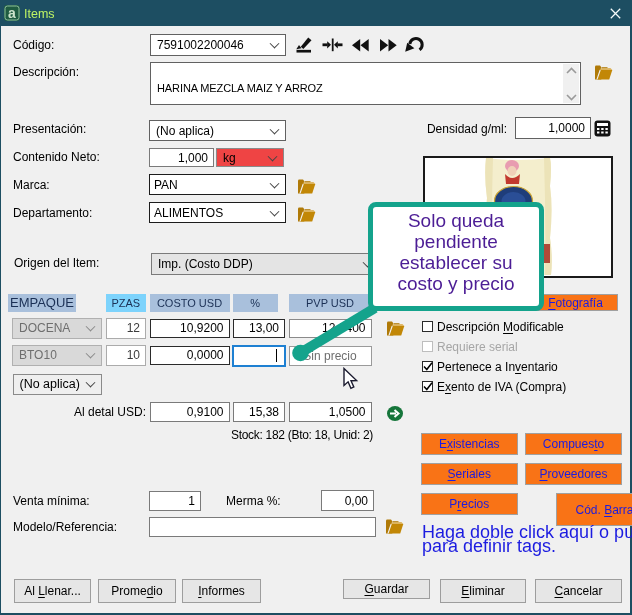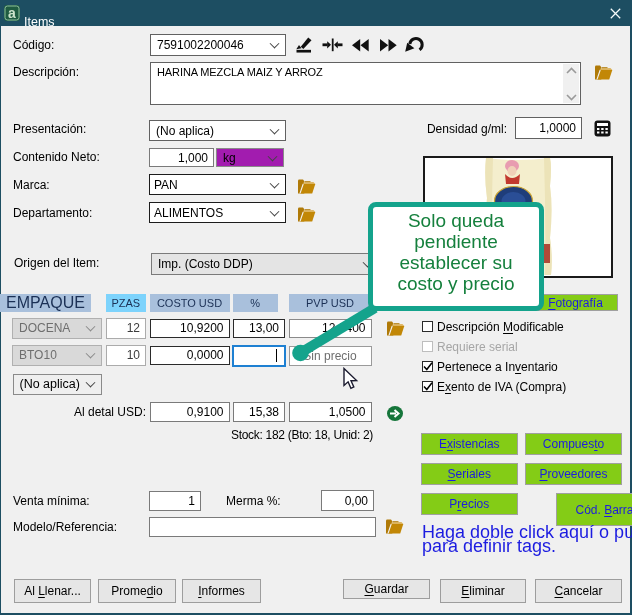--- a/index.html
+++ b/index.html
@@ -4,35 +4,35 @@
 <style>
 * { margin:0; padding:0; box-sizing:border-box; }
 html,body { width:632px; height:615px; overflow:hidden; }
 body { font-family:"Liberation Sans", sans-serif; background:#f0f0f0; position:relative; }
 #win {
   position:absolute; left:0; top:0; width:632px; height:615px;
   background:#f0f0f0;
   border-left:1px solid #1d4e62; border-right:2px solid #1d4e62; border-bottom:2px solid #1d4e62;
 }
 #titlebar { position:absolute; left:0; top:0; width:632px; height:26px; background:#1d4e62; }
-#titlebar .ttl { position:absolute; left:24px; top:6.5px; font-size:12.5px; color:#ffffff;margin-top:8px; }
+#titlebar .ttl { position:absolute; left:24px; top:6.5px; font-size:12.5px; color:#bef264; }
 #closex { position:absolute; right:11px; top:7.5px; width:11px; height:11px; }
 .lbl { position:absolute; font-size:12px; color:#000; white-space:nowrap; line-height:15px; }
 .inp { position:absolute; background:#fff; border:1px solid #616161; font-size:12px; color:#000;
        display:flex; align-items:center; padding:0 5px; white-space:nowrap; overflow:hidden; }
 .num { justify-content:flex-end; }
 .thin { border:1px solid #ababab; }
 .bold2 { border:1px solid #2a2a2a; }
 .chev { position:absolute; right:7px; top:50%; width:7px; height:7px; border-right:1.6px solid #444;
         border-bottom:1.6px solid #444; transform:translateY(-70%) rotate(45deg); }
 .combo { position:absolute; background:#fff; border:1px solid #616161; font-size:12px; color:#000;
          display:flex; align-items:center; padding:0 6px; }
 .btn { position:absolute; background:#e6e6e6; border:1px solid #9d9d9d; font-size:12px; color:#000;
        display:flex; align-items:center; justify-content:center; }
-.bbtn { position:absolute; background:#84cc16; border:1px solid #a0a0a0; font-size:12px; color:#1c1ce0;
+.bbtn { position:absolute; background:#f97316; border:1px solid #a0a0a0; font-size:12px; color:#1c1ce0;
         display:flex; align-items:center; justify-content:center; }
 .cb { position:absolute; width:11px; height:11px; background:#fff; border:1.5px solid #2a2a2a; }
 .cblbl { position:absolute; font-size:12px; color:#000; white-space:nowrap; }
 u { text-decoration:underline; text-underline-offset:2px; }
 svg { position:absolute; }
 </style>
 </head>
 <body>
 <div id="win"></div>
 <div id="titlebar">
@@ -69,62 +69,62 @@
     <path d="M49.8,8.2 L46,11.8 L49.8,15.4 Z"></path>
     <path d="M72.2,6 L72.2,18.4 L64,12.2 Z"></path>
     <path d="M80.7,6 L80.7,18.4 L72.5,12.2 Z"></path>
     <path d="M92,6 L92,18.4 L100.2,12.2 Z"></path>
     <path d="M100.5,6 L100.5,18.4 L108.7,12.2 Z"></path>
     <path d="M121.8,11 A 6.2 6.2 0 1 1 131.5,16.8" fill="none" stroke="#111" stroke-width="3"></path>
     <path d="M117.2,18.8 L119.2,9.8 L126.4,15.2 Z"></path>
   </g>
 </svg>
 
-<div class="inp" style="left:150px;top:62px;width:431px;height:43px;align-items:flex-start;padding:3px 6px;font-size:11px;letter-spacing:-0.1px">HARINA MEZCLA MAIZ Y ARROZ</div>
+<div class="inp" style="left:150px;top:62px;width:431px;height:43px;align-items:flex-start;padding:19px 6px;font-size:11px;letter-spacing:-0.1px">HARINA MEZCLA MAIZ Y ARROZ</div>
 <div style="position:absolute;left:563px;top:64px;width:16px;height:39px;background:#f0f0f0"></div>
 <svg style="left:566px;top:67px" width="11" height="8" viewBox="0 0 11 8">
     <path d="M1,6 L5.5,1.5 L10,6" fill="none" stroke="#9a9a9a" stroke-width="1.6"></path>
   </svg>
 <svg style="left:566px;top:93px" width="11" height="8" viewBox="0 0 11 8">
     <path d="M1,2 L5.5,6.5 L10,2" fill="none" stroke="#9a9a9a" stroke-width="1.6"></path>
   </svg>
 
 <svg style="left:595px;top:65px" width="18" height="15" viewBox="0 0 18 15">
   <path d="M0,1.8 Q0,0.6 1.2,0.6 L5,0.6 L6.3,2.2 L6.3,14.4 L0,14.4 Z" fill="#b07a08"></path>
   <path d="M7,2.2 L12.5,2.2 L12.5,3.6 L7,3.6 Z" fill="#b07a08"></path>
   <path d="M5.2,5 L17.3,5 L14.2,14.4 L2,14.4 Z" fill="#c28706"></path>
   <path d="M5.4,3.4 L15.4,3.1 L17.3,5 L5.2,5 Z" fill="#ddb45e"></path>
   <path d="M5.2,5 L2,14.4" stroke="#f4f4f4" stroke-width="1.1" fill="none"></path>
 </svg>
 
 <div class="combo" style="left:149px;top:120px;width:137px;height:21px">(No aplica)<span class="chev"></span></div>
 
 <div class="inp num" style="left:149px;top:148px;width:65px;height:19px;border-color:#7a7a7a">1,000</div>
-<div class="combo" style="left:216px;top:148px;width:68px;height:19px;background:#a21caf;border-color:#8a8a8a">kg<span class="chev"></span></div>
+<div class="combo" style="left:216px;top:148px;width:68px;height:19px;background:#ef4444;border-color:#8a8a8a">kg<span class="chev"></span></div>
 
 <div class="combo" style="left:149px;top:174px;width:137px;height:21px;border:1.5px solid #1c1c1c;padding:0 4px">PAN<span class="chev"></span></div>
 <svg style="left:298px;top:179px" width="18" height="15" viewBox="0 0 18 15">
   <path d="M0,1.8 Q0,0.6 1.2,0.6 L5,0.6 L6.3,2.2 L6.3,14.4 L0,14.4 Z" fill="#b07a08"></path>
   <path d="M7,2.2 L12.5,2.2 L12.5,3.6 L7,3.6 Z" fill="#b07a08"></path>
   <path d="M5.2,5 L17.3,5 L14.2,14.4 L2,14.4 Z" fill="#c28706"></path>
   <path d="M5.4,3.4 L15.4,3.1 L17.3,5 L5.2,5 Z" fill="#ddb45e"></path>
   <path d="M5.2,5 L2,14.4" stroke="#f4f4f4" stroke-width="1.1" fill="none"></path>
 </svg>
 
 <div class="combo" style="left:149px;top:202px;width:137px;height:21px;border:1.5px solid #1c1c1c;padding:0 4px">ALIMENTOS<span class="chev"></span></div>
 <svg style="left:298px;top:207px" width="18" height="15" viewBox="0 0 18 15">
   <path d="M0,1.8 Q0,0.6 1.2,0.6 L5,0.6 L6.3,2.2 L6.3,14.4 L0,14.4 Z" fill="#b07a08"></path>
   <path d="M7,2.2 L12.5,2.2 L12.5,3.6 L7,3.6 Z" fill="#b07a08"></path>
   <path d="M5.2,5 L17.3,5 L14.2,14.4 L2,14.4 Z" fill="#c28706"></path>
   <path d="M5.4,3.4 L15.4,3.1 L17.3,5 L5.2,5 Z" fill="#ddb45e"></path>
   <path d="M5.2,5 L2,14.4" stroke="#f4f4f4" stroke-width="1.1" fill="none"></path>
 </svg>
 
 <div class="lbl" style="left:420px;top:122px;width:87px;text-align:right">Densidad g/ml:</div>
-<div class="inp num" style="left:515px;top:117px;width:67px;height:22px">1,0000</div>
+<div class="inp num" style="left:515px;top:117px;width:76px;height:22px">1,0000</div>
 <svg style="left:594px;top:120px" width="17" height="17" viewBox="0 0 17 17">
   <rect x="0.5" y="0.5" width="16" height="16" rx="3" fill="#111"></rect>
   <rect x="3" y="3" width="11" height="3" fill="#fff"></rect>
   <g fill="#fff">
     <rect x="3" y="8" width="2.4" height="2"></rect>
       <rect x="7.2" y="8" width="2.4" height="2"></rect>
       <rect x="11.4" y="8" width="2.4" height="2"></rect>
     <rect x="3" y="11.5" width="2.4" height="2"></rect>
       <rect x="7.2" y="11.5" width="2.4" height="2"></rect>
       <rect x="11.4" y="11.5" width="2.4" height="2"></rect>
@@ -141,21 +141,21 @@
   <path d="M80,16 Q87,24 95,16 L94,26 L81,26 Z" fill="#c2392e"></path>
   <ellipse cx="88.5" cy="43" rx="19" ry="14.5" fill="#1f3d7a" stroke="#c8a232" stroke-width="1.2"></ellipse>
   <ellipse cx="88.5" cy="43" rx="12" ry="9" fill="#2a4e96"></ellipse>
   <rect x="70" y="66" width="38" height="9" fill="#c2392e"></rect>
   <rect x="72" y="82" width="34" height="7" fill="#28407c"></rect>
   <rect x="68" y="86" width="57" height="19" fill="#b04a38"></rect>
 </svg>
 
 <div class="combo" style="left:151px;top:253px;width:228px;height:22px;background:#e4e4e4;border-color:#7a7a7a">Imp. (Costo DDP)<span class="chev"></span></div>
 
-<div style="position:absolute;left:0;top:293.5px;width:91px;height:18px;background:#a9c0dc;color:#1b3055;font-size:16px;display:flex;align-items:center;justify-content:center">EMPAQUE</div>
+<div style="position:absolute;left:8px;top:293.5px;width:68px;height:18px;background:#a9c0dc;color:#1b3055;font-size:13px;display:flex;align-items:center;justify-content:center">EMPAQUE</div>
 <div style="position:absolute;left:105.5px;top:293.5px;width:40.5px;height:18px;background:#7dd3fc;color:#1b3055;font-size:11px;display:flex;align-items:center;justify-content:center">PZAS</div>
 <div style="position:absolute;left:149.5px;top:293.5px;width:80px;height:18px;background:#a9c0dc;color:#1b3055;font-size:11px;display:flex;align-items:center;justify-content:center">COSTO USD</div>
 <div style="position:absolute;left:232.5px;top:293.5px;width:45.5px;height:18px;background:#a9c0dc;color:#1b3055;font-size:11px;display:flex;align-items:center;justify-content:center">%</div>
 <div style="position:absolute;left:288.5px;top:293.5px;width:83px;height:18px;background:#a9c0dc;color:#1b3055;font-size:11px;display:flex;align-items:center;justify-content:center">PVP USD</div>
 
 <div class="combo" style="left:12px;top:317.5px;width:90px;height:21px;background:#d9d9d9;border-color:#b0b0b0;color:#6e6e6e;font-size:12px">DOCENA<span class="chev" style="border-color:#8a8a8a"></span></div>
 <div class="inp num thin" style="left:105.5px;top:318px;width:40.5px;height:20.5px;color:#3c3c3c">12</div>
 <div class="inp num bold2" style="left:149.5px;top:318.5px;width:80px;height:19px">10,9200</div>
 <div class="inp num bold2" style="left:232.5px;top:318.5px;width:52.5px;height:19px">13,00</div>
 <div class="inp num thin" style="left:288.5px;top:318.5px;width:83px;height:19px;border-color:#8a8a8a">12,3400</div>
@@ -260,17 +260,17 @@
 <div class="btn" style="left:535px;top:579px;width:87px;height:24px">
     <span><u>C</u>ancelar</span>
   </div>
 
 <svg style="left:280px;top:295px" width="130" height="75" viewBox="0 0 130 75">
   <path d="M95,13 L21,57.5" stroke="#14a38c" stroke-width="10"></path>
   <circle cx="20.5" cy="58" r="8.3" fill="#14a38c"></circle>
 </svg>
 
 <div style="position:absolute;left:368px;top:202px;width:176px;height:109px;background:#fff;border:5px solid #14a38c;border-radius:8px"></div>
-<div style="position:absolute;left:368px;top:210px;width:176px;text-align:center;font-size:19px;color:#15803d;line-height:21px">Solo queda<br>pendiente<br>establecer su<br>costo y precio</div>
+<div style="position:absolute;left:368px;top:210px;width:176px;text-align:center;font-size:19px;color:#4c1d95;line-height:21px">Solo queda<br>pendiente<br>establecer su<br>costo y precio</div>
 
 <svg style="left:342px;top:367px" width="18" height="24" viewBox="0 0 18 24">
   <path d="M2,1.5 L2,18.5 L6.1,14.8 L8.9,21.3 L11.8,20 L9,13.7 L14.6,13.5 Z" fill="#fff" stroke="#1a1a2e" stroke-width="1.4"></path>
 </svg>
 
 </body></html>

